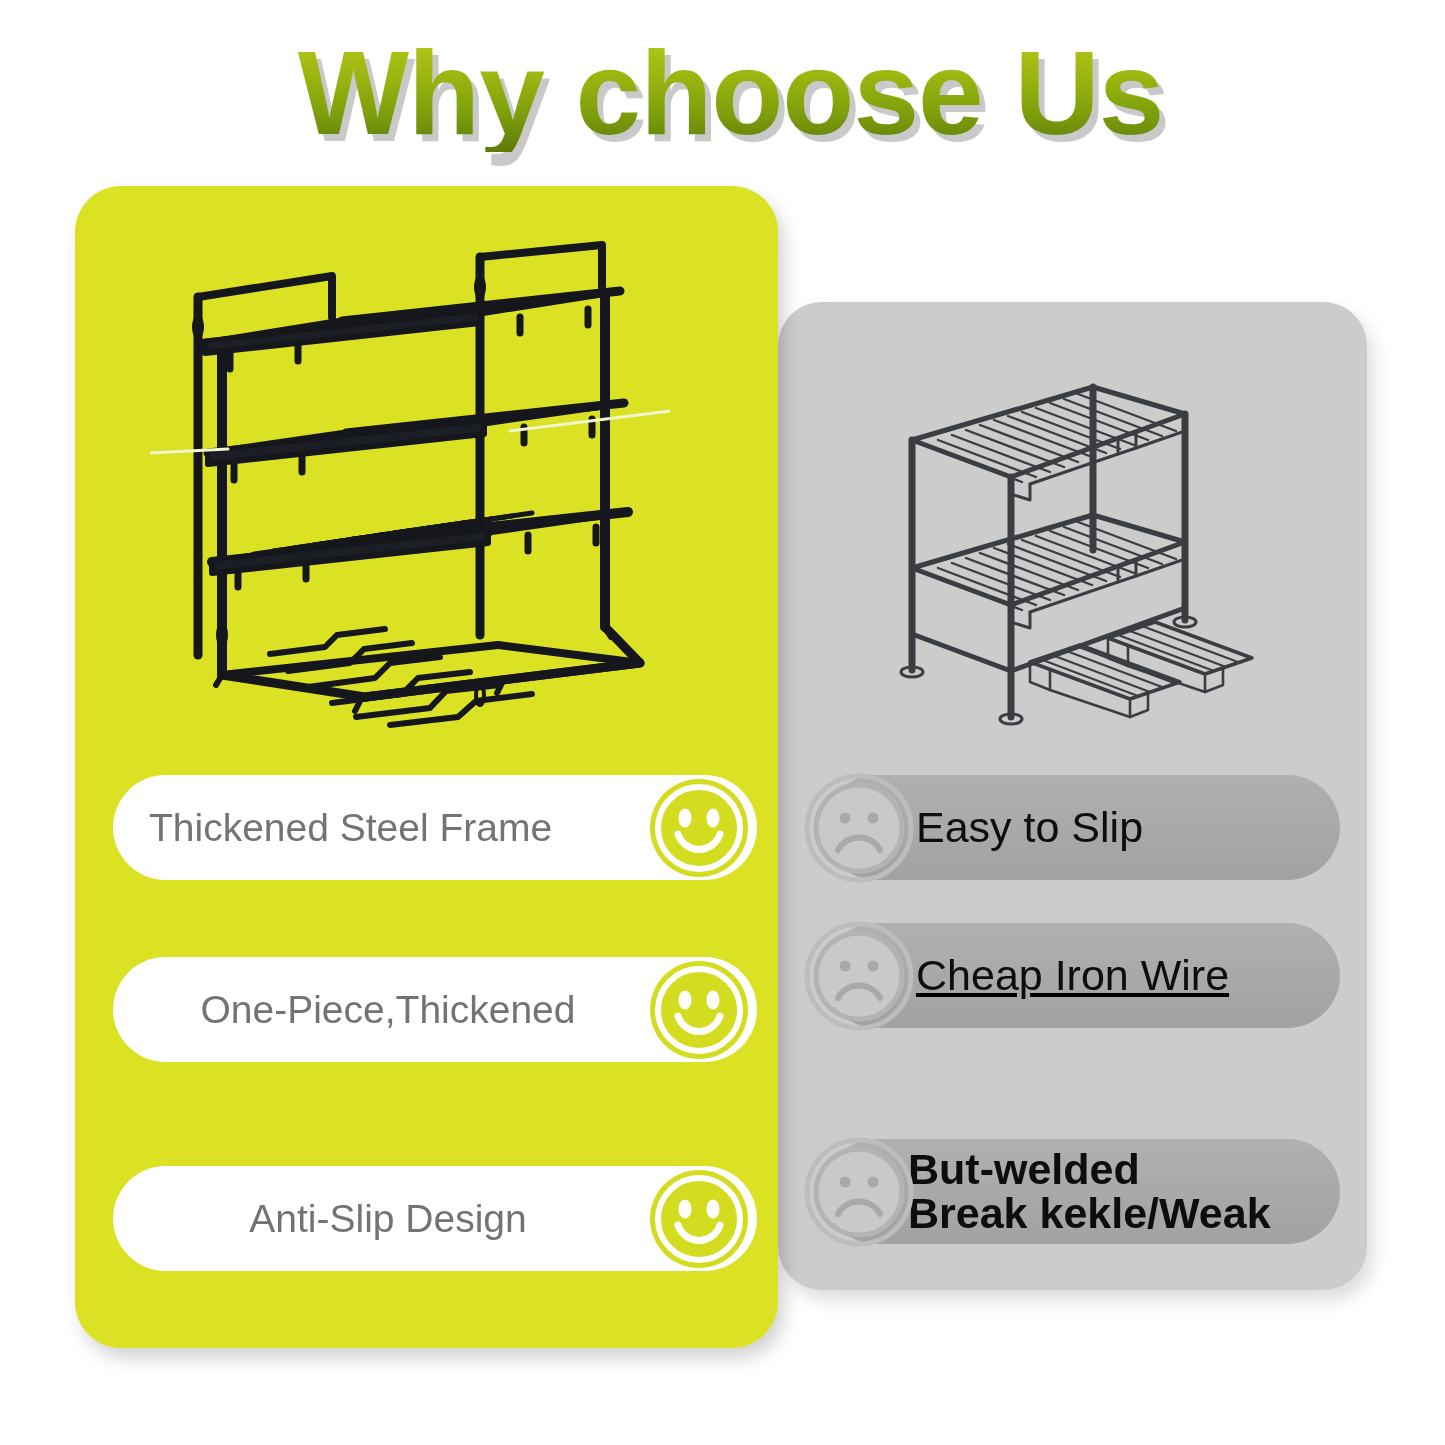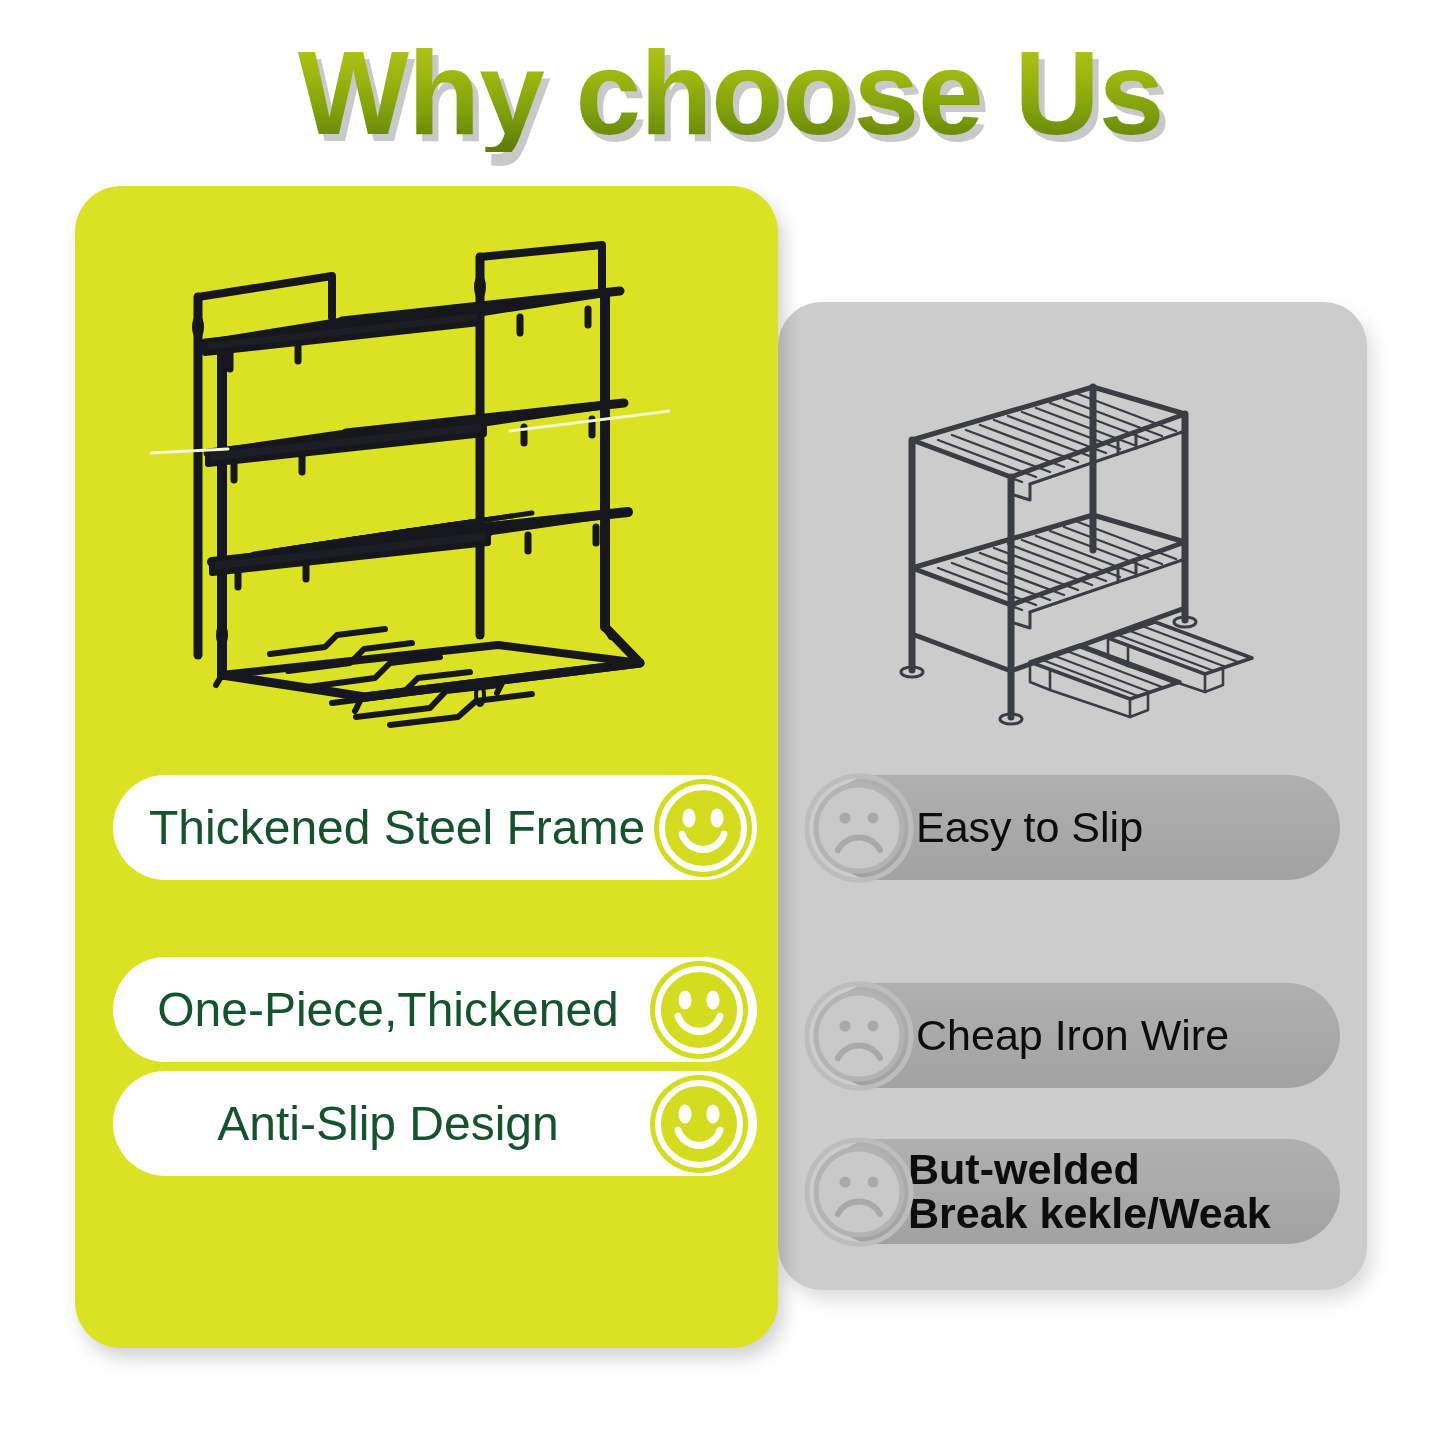--- a/index.html
+++ b/index.html
@@ -54,43 +54,43 @@
   .art-good{ position:absolute; left:150px; top:235px; width:520px; height:500px; z-index:5; }
   .art-bad { position:absolute; left:880px; top:372px; width:385px; height:360px; z-index:4; }
   .art-good svg, .art-bad svg{ width:100%; height:100%; display:block; }
 
   
   .pill-good{
     position:absolute; left:113px; width:644px; height:105px;
     background:#ffffff; border-radius:54px; z-index:6;
     display:flex; align-items:center;
   }
-  .pg1{ top:775px; } .pg2{ top:957px; } .pg3{ top:1071px; }
+  .pg1{ top:775px; } .pg2{ top:957px; } .pg3{ top:1166px; }
 
   .pill-good .pg-text{
     flex:1 1 auto;
     text-align:center;
-    font-size:48px; color:#14532d;
+    font-size:39px; color:#737373;
     padding-left:22px; padding-right:6px;
     white-space:nowrap;
   }
   .pg1 .pg-text{ text-align:left; padding-left:36px; }
   .pill-good .pg-icon{
     flex:0 0 auto; width:104px; height:104px; margin-right:6px;
   }
   .pill-good .pg-icon svg{ width:100%; height:100%; display:block; }
 
   
   .pill-bad{
     position:absolute; left:824px; width:516px; height:105px;
     background:linear-gradient(180deg,#b0b0b0 0%,#a2a2a2 100%);
     border-radius:54px; z-index:5;
     display:flex; align-items:center;
   }
-  .pb1{ top:775px; } .pb2{ top:983px; } .pb3{ top:1139px; }
+  .pb1{ top:775px; } .pb2{ top:923px;text-decoration:underline; } .pb3{ top:1139px; }
 
   .pill-bad .pb-icon{
     position:absolute; left:-20px; top:-2px;
     width:110px; height:110px;
   }
   .pill-bad .pb-icon svg{ width:100%; height:100%; display:block; }
   .pill-bad .pb-text{
     width:100%;
     text-align:left;
     padding-left:92px; padding-right:4px;

